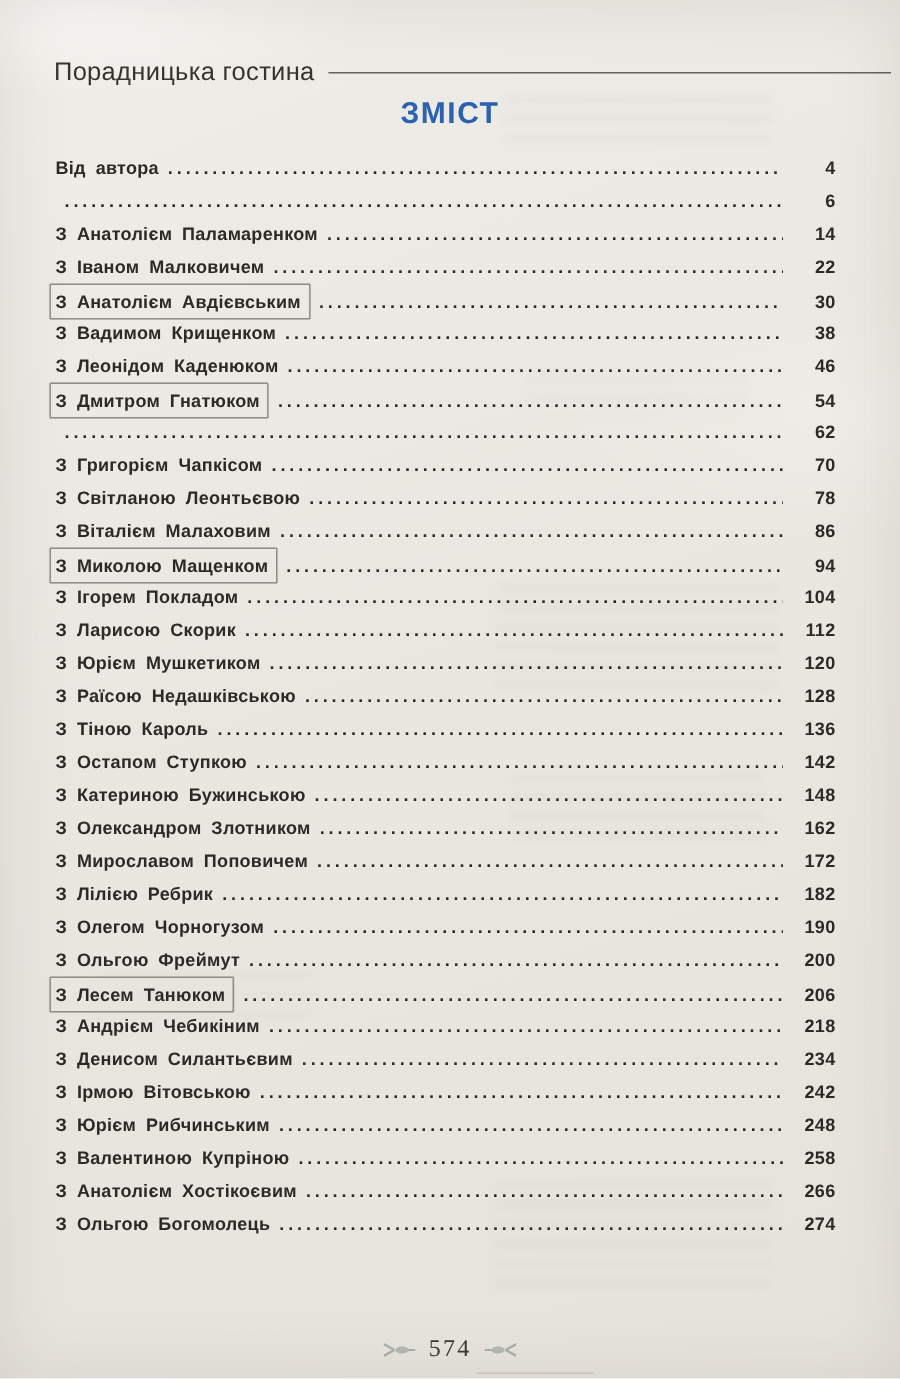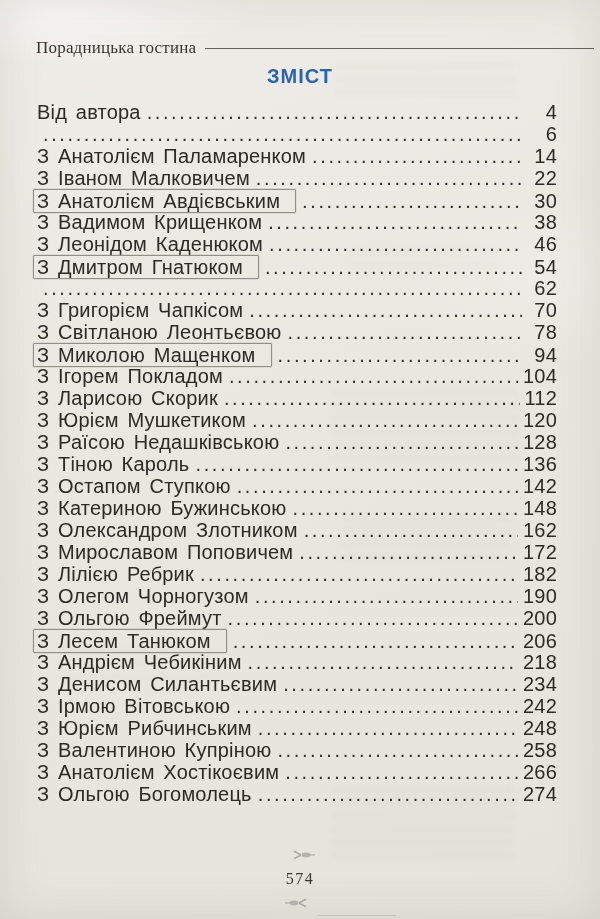--- a/index.html
+++ b/index.html
@@ -39,21 +39,21 @@
   .smudge.s3{left:340px;top:516px;width:170px;height:46px;}
   .smudge.s4{left:60px;top:648px;width:150px;height:40px;opacity:.10;}
   .smudge.s5{left:330px;top:788px;width:185px;height:76px;}
   .smudge.s6{left:350px;top:250px;width:150px;height:28px;opacity:.10;}
 
   .header{
     position:absolute;left:36px;right:6px;top:38px;
     display:flex;align-items:baseline;
   }
   .running-title{
-    font-family:Liberation Serif, serif;
+    font-family:Liberation Sans, sans-serif;
     font-size:17px;
     color:#37342f;
     letter-spacing:.2px;
     white-space:nowrap;
   }
   .header-rule{
     flex:1;
     height:0;
     border-bottom:1.5px solid var(--rule);
     margin-left:9px;
@@ -72,31 +72,31 @@
 
   .toc{
     position:absolute;
     left:37px;right:43px;top:101px;
   }
   .toc-row{
     display:flex;
     align-items:baseline;
     height:22px;
     line-height:22px;
-    font-size:20px;
-    font-weight:400;
+    font-size:12px;
+    font-weight:700;
     color:var(--text);
     letter-spacing:.2px;
     word-spacing:3px;
     white-space:nowrap;
   }
   .toc-label{flex:0 0 auto;}
   .toc-label.boxed{
     border:1px solid var(--box-border);
-    padding:0 15px 0 3px;
+    padding:0 5px 0 3px;
     margin-left:-4px;
     border-radius:1px;
     box-shadow:0 0 0 .4px rgba(144,142,135,.35);
   }
   .toc-dots{
     flex:1 1 auto;
     overflow:hidden;
     margin:0 5px 0 6px;
     min-width:8px;
   }
@@ -107,21 +107,20 @@
   .toc-page{
     flex:0 0 auto;
     min-width:30px;
     text-align:right;
   }
 
   .footer{
     position:absolute;left:0;right:0;bottom:10px;
     display:flex;align-items:center;justify-content:center;
     gap:9px;
-    flex-direction:column;
   }
   .footer-page-number{
     font-family:"Liberation Serif","DejaVu Serif",serif;
     font-size:16px;
     letter-spacing:1.5px;
     color:#3a3732;
   }
   .ornament{display:block;opacity:.8;}
   .ornament.right{transform:scaleX(-1);}
   .footer-line{
@@ -196,20 +195,25 @@
     </div>
       <div class="toc-row">
       <span class="toc-label">З Григорієм Чапкісом</span>
       <span class="toc-dots"></span>
       <span class="toc-page">70</span>
     </div>
       <div class="toc-row">
       <span class="toc-label">З Світланою Леонтьєвою</span>
       <span class="toc-dots"></span>
       <span class="toc-page">78</span>
+    </div>
+      <div class="toc-row">
+      <span class="toc-label">З Віталієм Малаховим</span>
+      <span class="toc-dots"></span>
+      <span class="toc-page">86</span>
     </div>
       <div class="toc-row">
       <span class="toc-label boxed">З Миколою Мащенком</span>
       <span class="toc-dots"></span>
       <span class="toc-page">94</span>
     </div>
       <div class="toc-row">
       <span class="toc-label">З Ігорем Покладом</span>
       <span class="toc-dots"></span>
       <span class="toc-page">104</span>

